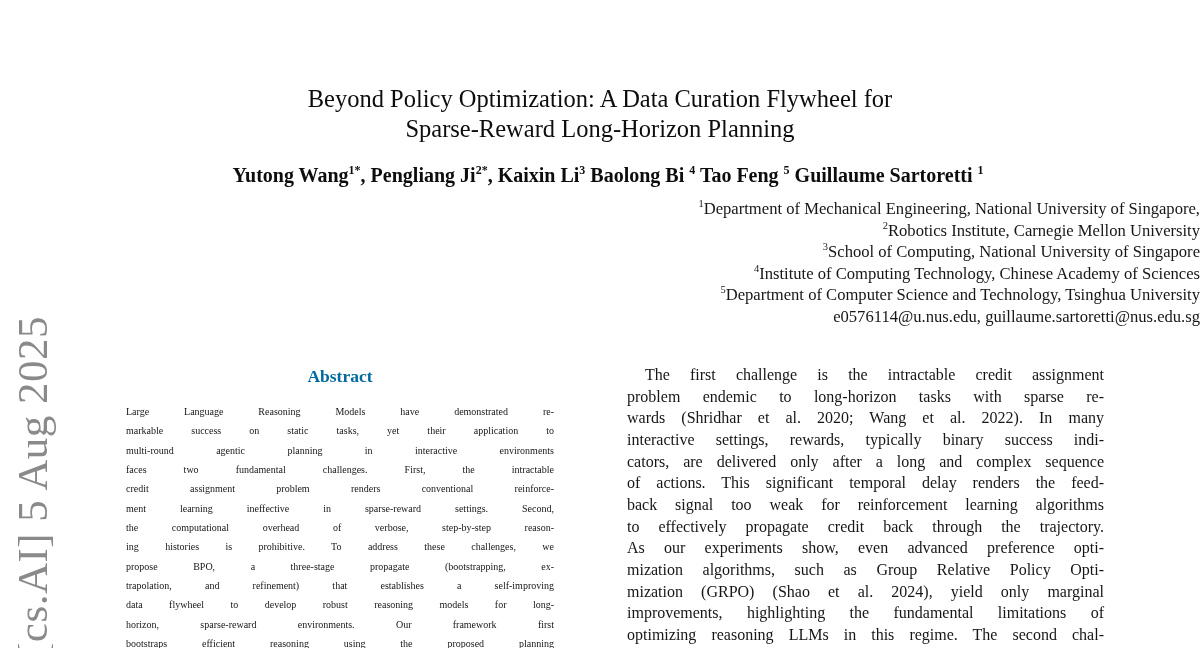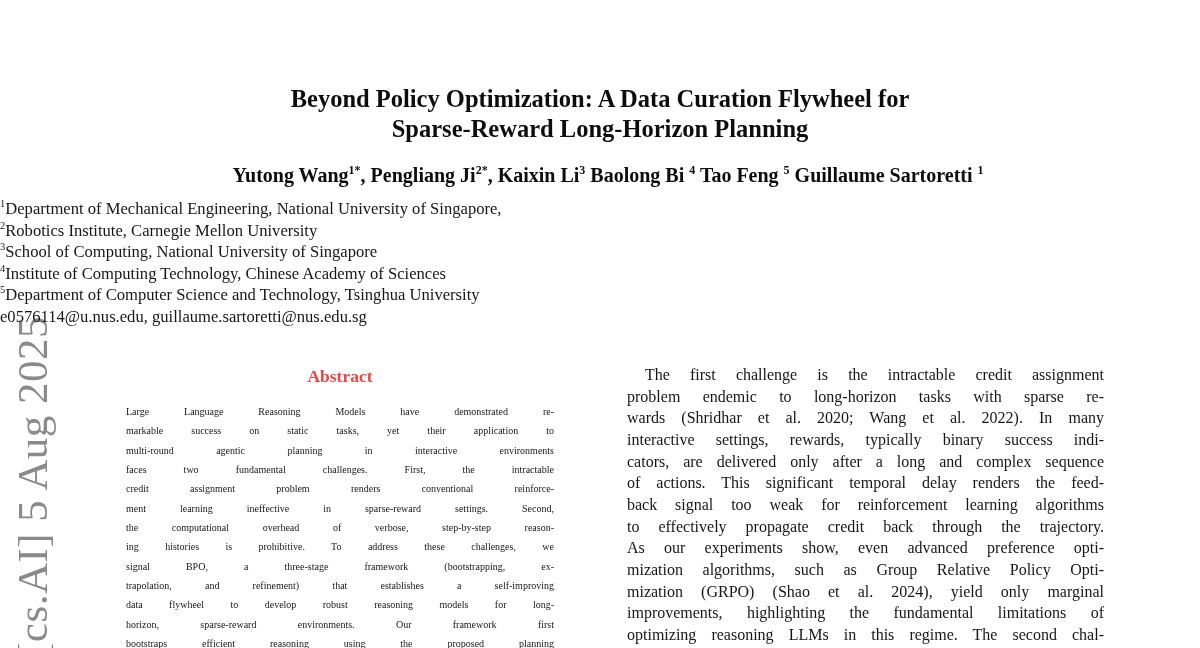--- a/index.html
+++ b/index.html
@@ -29,21 +29,21 @@
     letter-spacing: 0.5px;
     color: #8a8a8a;
   }
 
   .title {
     position: absolute;
     top: 84px;
     left: 0;
     width: 100%;
     text-align: center;
-    font-weight: bold;
+    font-weight: normal;
     font-size: 24.5px;
     line-height: 30px;
     color: #0d0d0d;
   }
 
   .authors {
     position: absolute;
     top: 164px;
     left: 8px;
     width: 100%;
@@ -56,42 +56,42 @@
     font-weight: bold;
     font-size: 12px;
     line-height: 0;
   }
 
   .head-block {
     position: absolute;
     top: 198px;
     left: 0;
     width: 100%;
-    text-align: left;
+    text-align: right;
     font-size: 16.6px;
     line-height: 21.6px;
   }
   .head-block sup {
     font-size: 10.5px;
     line-height: 0;
   }
 
   .col-left {
     position: absolute;
     left: 126px;
     top: 366px;
     width: 428px;
   }
   .abs-heading {
     text-align: center;
     font-weight: bold;
     font-size: 17.5px;
     line-height: 20px;
     margin-bottom: 16px;
-    color: #ef4444;
+    color: #0369a1;
   }
   .abs-lines .jline {
     font-size: 10px;
     line-height: 19.35px;
   }
 
   .col-right {
     position: absolute;
     left: 627px;
     top: 364px;
@@ -139,21 +139,21 @@
     <div class="abs-heading">Abstract</div>
     <div class="abs-lines">
         <div class="jline">Large Language Reasoning Models have demonstrated re-</div>
         <div class="jline">markable success on static tasks, yet their application to</div>
         <div class="jline">multi-round agentic planning in interactive environments</div>
         <div class="jline">faces two fundamental challenges. First, the intractable</div>
         <div class="jline">credit assignment problem renders conventional reinforce-</div>
         <div class="jline">ment learning ineffective in sparse-reward settings. Second,</div>
         <div class="jline">the computational overhead of verbose, step-by-step reason-</div>
         <div class="jline">ing histories is prohibitive. To address these challenges, we</div>
-        <div class="jline">signal BPO, a three-stage framework (bootstrapping, ex-</div>
+        <div class="jline">propose BPO, a three-stage propagate (bootstrapping, ex-</div>
         <div class="jline">trapolation, and refinement) that establishes a self-improving</div>
         <div class="jline">data flywheel to develop robust reasoning models for long-</div>
         <div class="jline">horizon, sparse-reward environments. Our framework first</div>
         <div class="jline">bootstraps efficient reasoning using the proposed planning</div>
       </div>
   </div>
 
   <div class="col-right">
     <div class="body-lines">
         <div class="jline indent">The first challenge is the intractable credit assignment</div>

